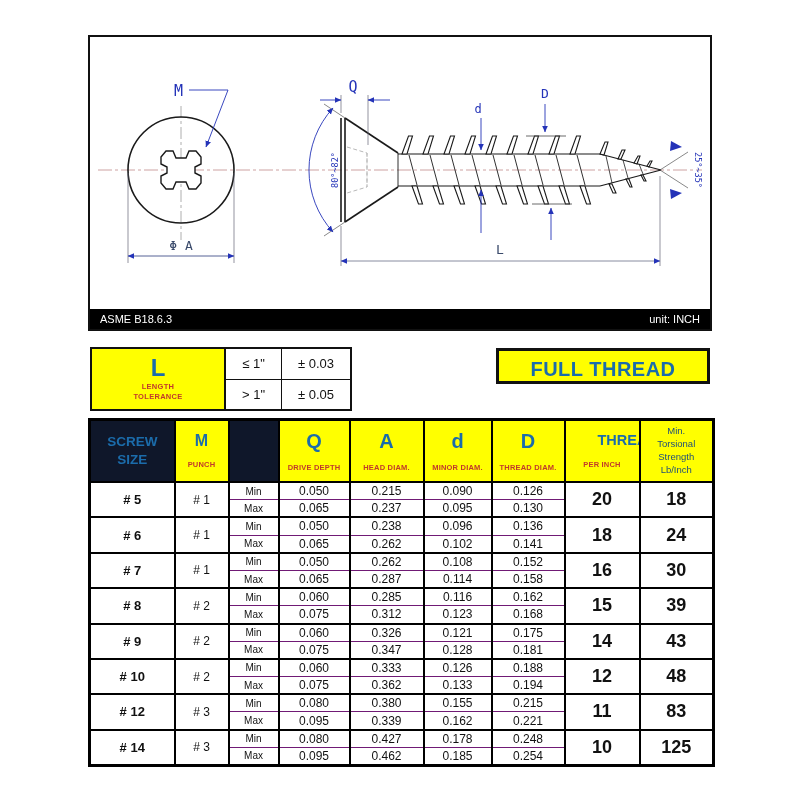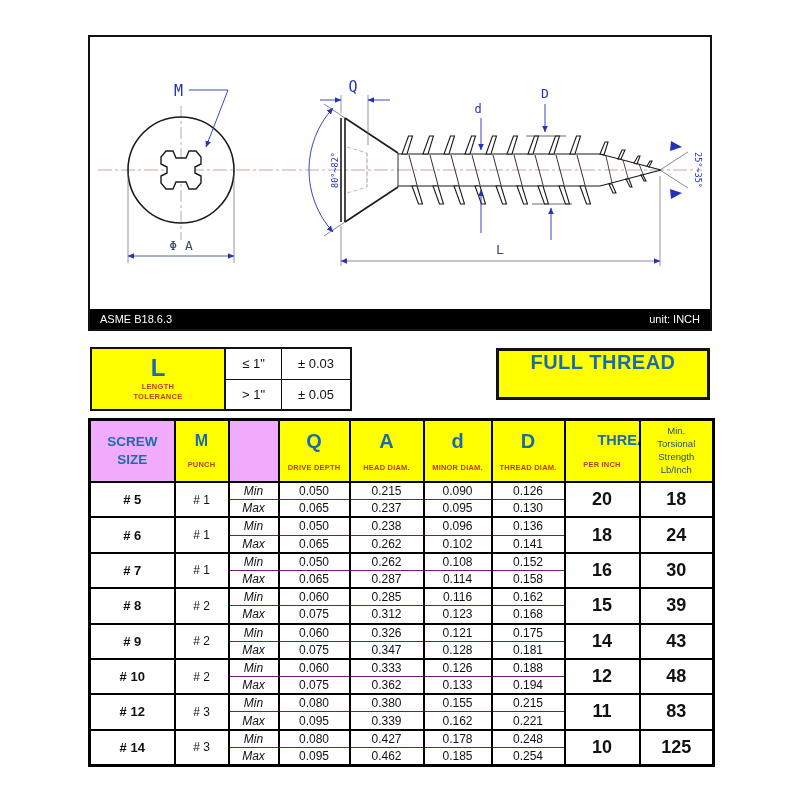--- a/index.html
+++ b/index.html
@@ -17,43 +17,43 @@
   .tol-left{width:132px;background:#FFFF00;display:flex;flex-direction:column;align-items:center;justify-content:center;border-right:2px solid #111;}
   .tol-L{font-size:24px;font-weight:bold;color:#1B6CAB;line-height:1;}
   .tol-sub{font-size:7.5px;font-weight:bold;color:#C03A2B;text-align:center;line-height:1.4;margin-top:2px;letter-spacing:.3px;}
   .tol-right{display:flex;flex-direction:column;width:124px;}
   .tol-row{display:flex;flex:1;}
   .tol-row:first-child{border-bottom:1.5px solid #111;}
   .tol-c1{width:55px;border-right:1.5px solid #111;display:flex;align-items:center;justify-content:center;font-size:13px;color:#111;}
   .tol-c2{flex:1;display:flex;align-items:center;justify-content:center;font-size:13px;color:#111;}
 
   
-  .ftbox{position:absolute;left:496px;top:348px;width:214px;height:52px;background:#FFFF00;border:3px solid #111;
-    box-sizing:border-box;display:flex;align-items:flex-start;justify-content:center;}
+  .ftbox{position:absolute;left:496px;top:348px;width:214px;height:36px;background:#FFFF00;border:3px solid #111;
+    box-sizing:border-box;display:flex;align-items:flex-end;justify-content:center;}
   .ftbox span{font-size:20px;font-weight:bold;color:#1B6CAB;letter-spacing:.5px;}
 
   
   table.spec{position:absolute;left:88px;top:418px;width:624px;border-collapse:collapse;table-layout:fixed;border:3px solid #000;}
   table.spec th,table.spec td{padding:0;text-align:center;vertical-align:middle;overflow:hidden;
     border-left:2px solid #000;border-right:2px solid #000;border-top:none;border-bottom:none;}
-  table.spec thead th{height:60px;border-bottom:2.5px solid #000;background:#f0abfc;}
+  table.spec thead th{height:60px;border-bottom:2.5px solid #000;background:#0f172a;}
   th.yellow{background:#FFFF00 !important;}
   .h-screw{font-size:13.5px;font-weight:bold;color:#1B6CAB;line-height:1.3;}
   .h-main{font-size:20px;font-weight:bold;color:#1B6CAB;line-height:1.05;}
   .h-main.md{font-size:16px;}
   .h-main.sm{font-size:14.5px;margin-left:32px;}
   .h-sub{font-size:7.5px;font-weight:bold;color:#C03A2B;margin-top:11px;letter-spacing:.2px;}
   .h-str{font-size:9.5px;font-weight:normal;color:#1F4E79;line-height:1.35;}
   tr.rowA{height:17.7px;}
   tr.rowB{height:17.7px;}
   tr.rowA td{border-top:2.5px solid #000;}
   tr.rowB td{border-top:1px solid #701a75;}
   td.c-size{font-size:13px;font-weight:bold;color:#111;}
   td.c-punch{font-size:12px;color:#111;}
-  td.c-mm{font-size:12px;color:#111;font-style:italic;}
+  td.c-mm{font-size:10px;color:#111;}
   td.c-val{font-size:12px;color:#111;}
   td.c-tpi,td.c-str{font-size:18px;font-weight:bold;color:#111;}
 </style>
 </head>
 <body>
 
 <div id="app">
 
   <div class="drawing-box">
     <svg width="620" height="271" viewBox="90 37 620 271" font-family="DejaVu Sans Mono, monospace">

